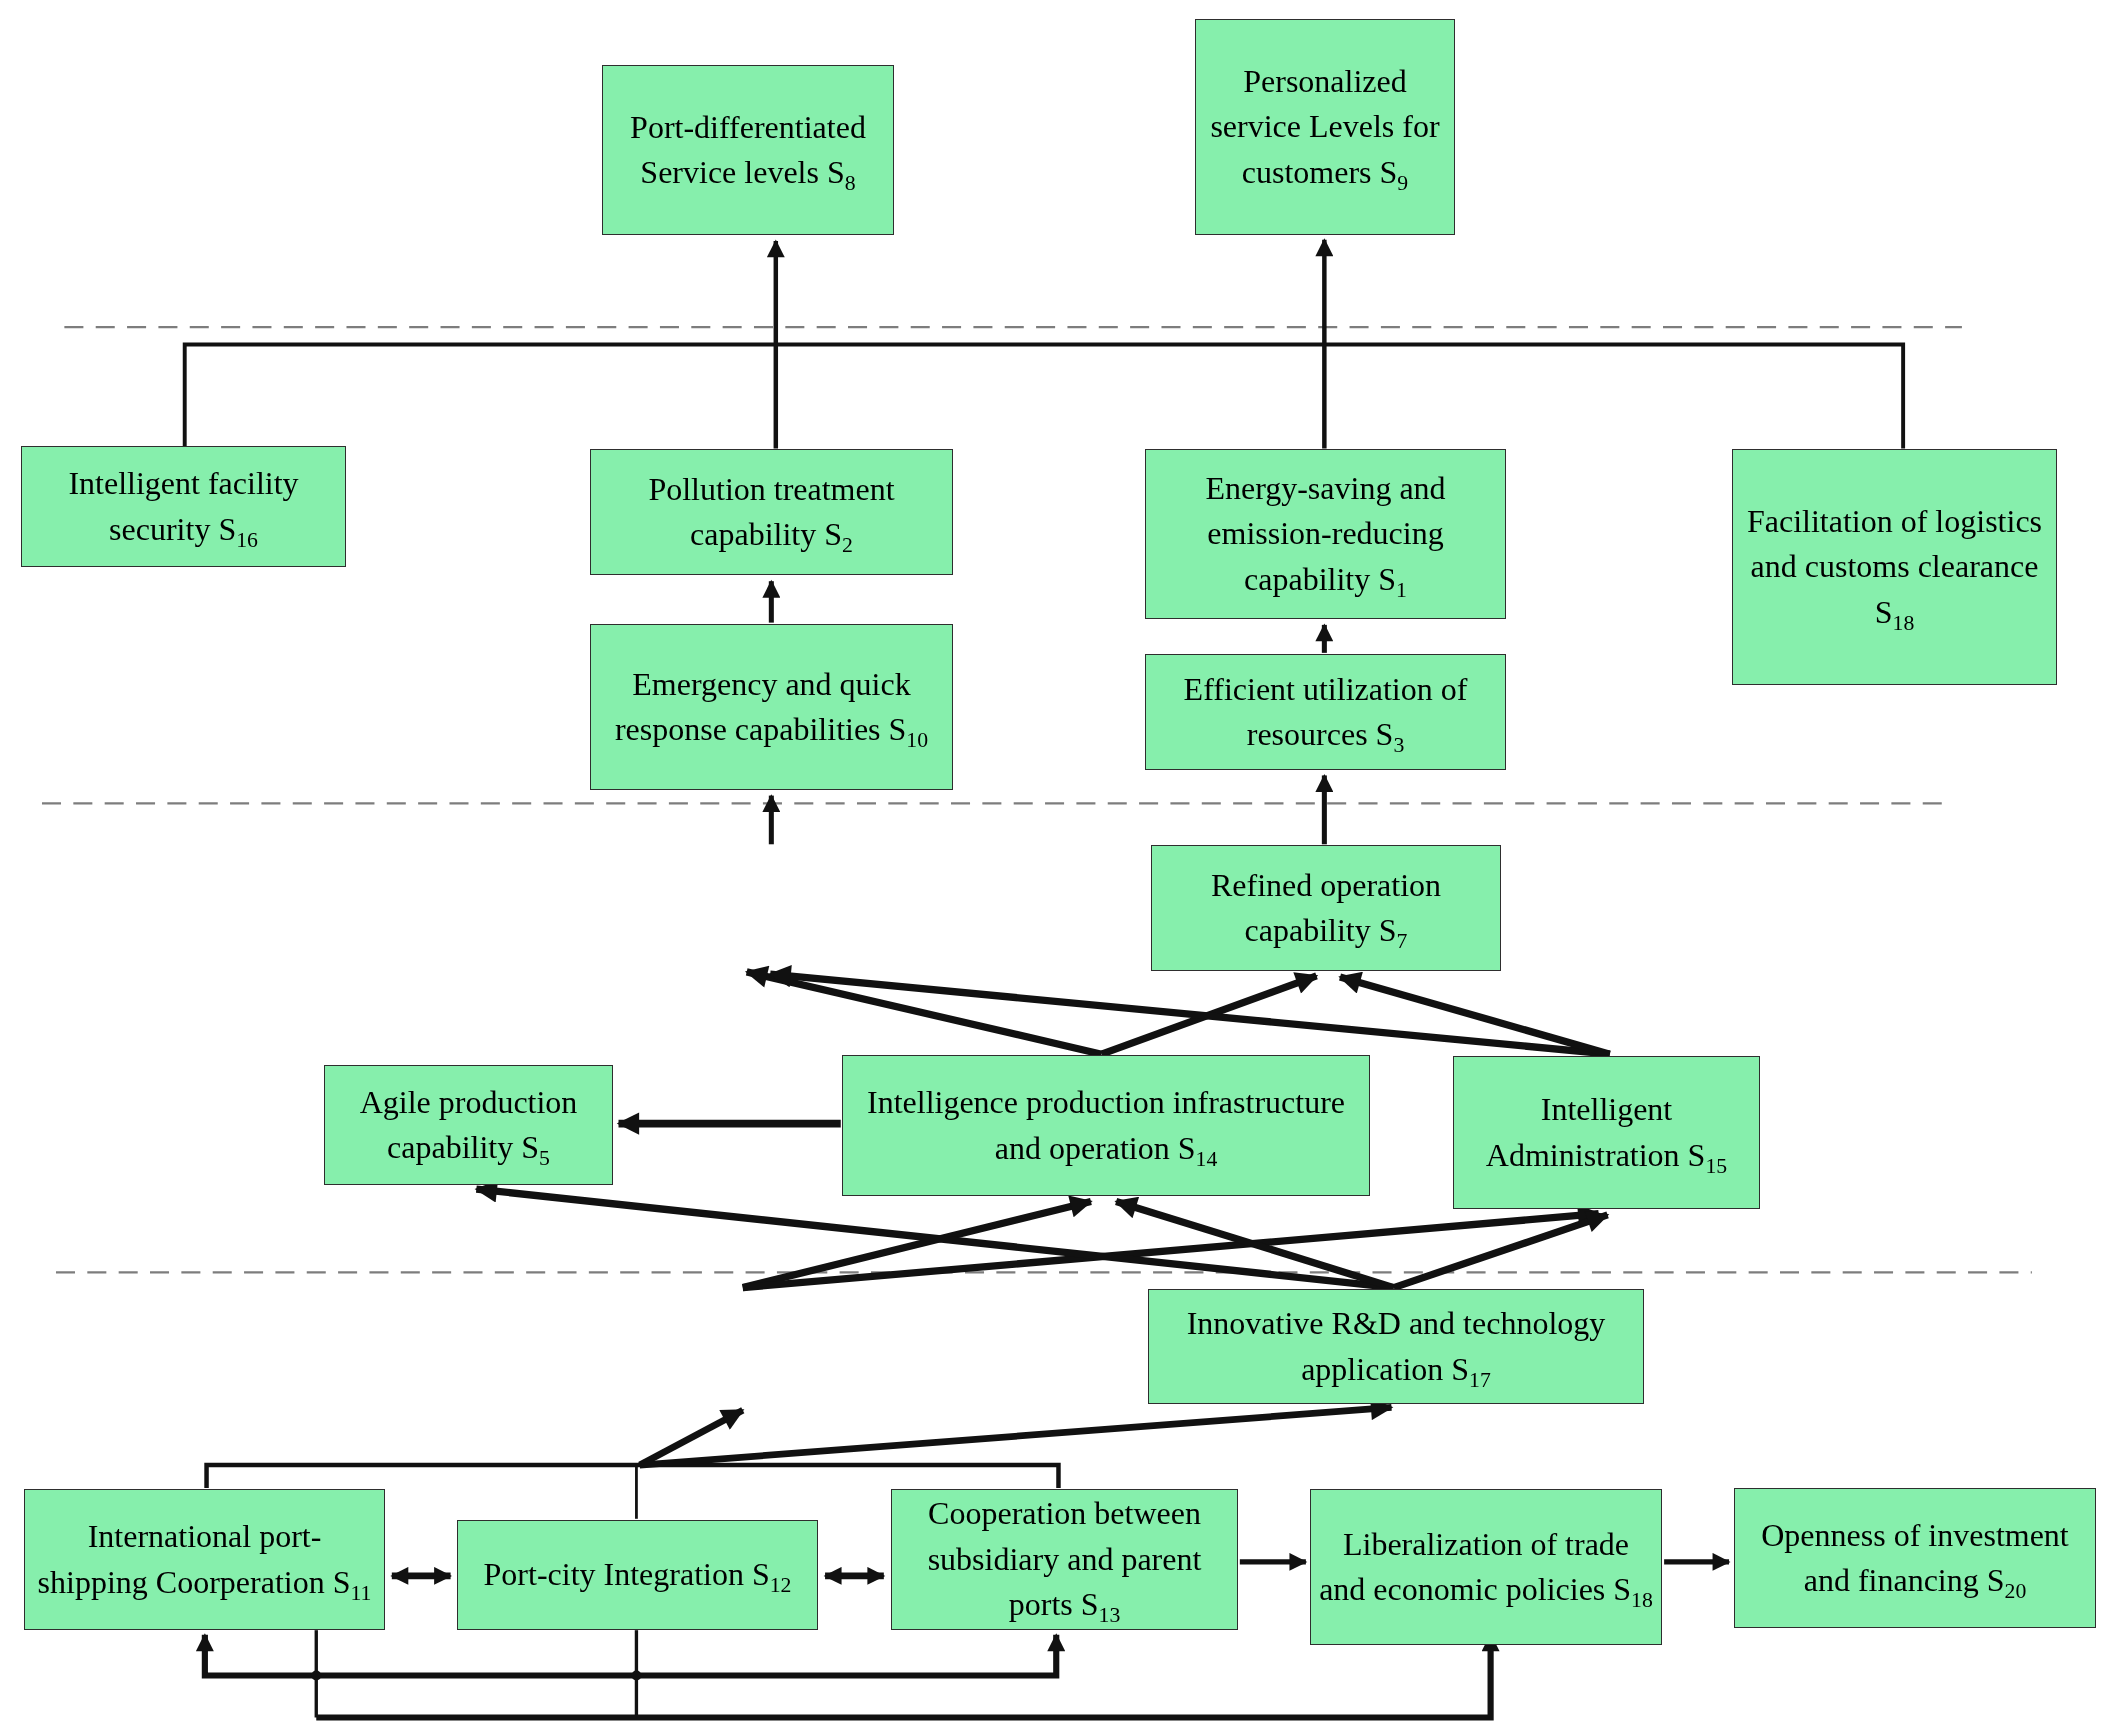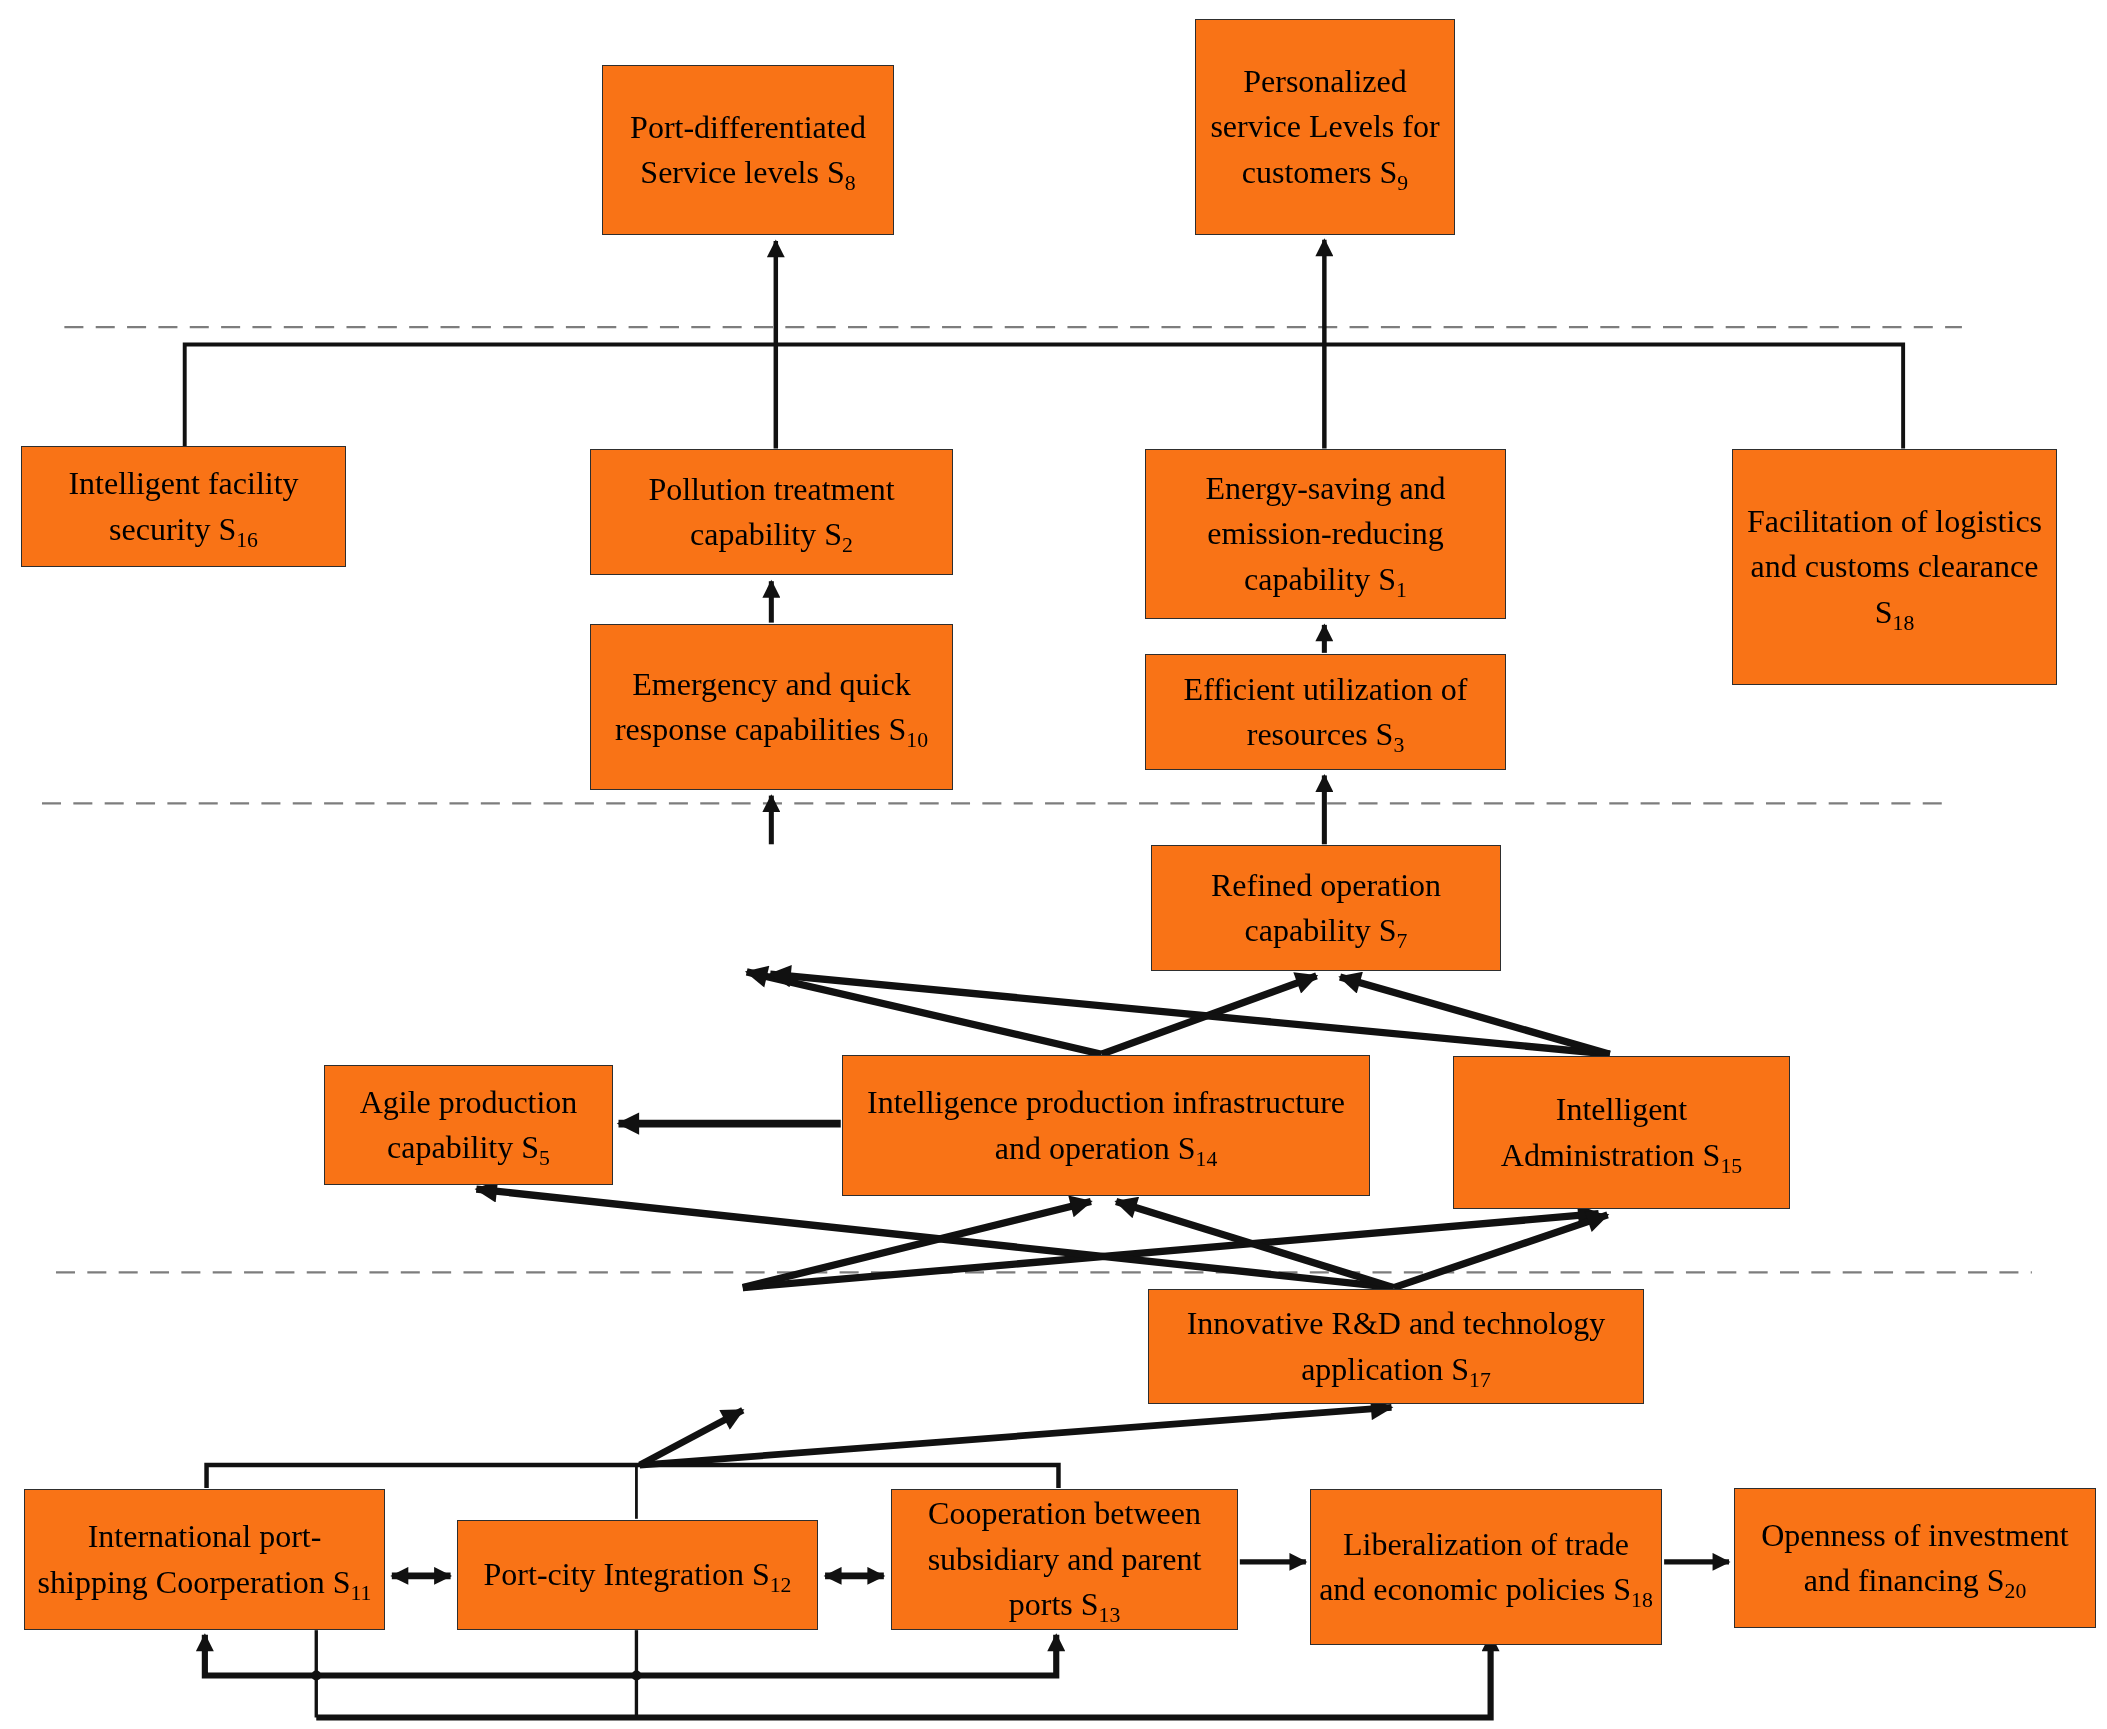--- a/index.html
+++ b/index.html
@@ -7,21 +7,21 @@
     position:relative;
     width:2108px;
     height:1730px;
     background:#ffffff;
     font-family:"Liberation Serif","DejaVu Serif",serif;
     overflow:hidden;
   }
   #wires{position:absolute;left:0;top:0;width:2108px;height:1730px;}
   .node{
     position:absolute;
-    background:#f97316;
+    background:#86efac;
     border:1.7px solid #2e2e2e;
     display:flex;
     align-items:center;
     justify-content:center;
     text-align:center;
     font-size:32px;
     line-height:1.42;
     color:#000000;
     padding:3.4px 7.8px;
     box-sizing:border-box;
@@ -33,21 +33,21 @@
   #box-s16{left:21px;  top:446px;width:325px;height:121px;}
   #box-s2 {left:590px;top:449px;width:363px;height:126px;}
   #box-s1 {left:1145px;top:449px;width:361px;height:170px;}
   #box-s19{left:1732px;top:449px;width:325px;height:236px;}
   #box-s10{left:590px;top:624px;width:363px;height:166px;}
   #box-s3 {left:1145px;top:654px;width:361px;height:116px;}
   #box-s6 {left:570px;top:845px;width:402px;height:122px;}
   #box-s7 {left:1151px;top:845px;width:350px;height:126px;}
   #box-s5 {left:324px; top:1065px;width:289px;height:120px;}
   #box-s14{left:842px;top:1055px;width:528px;height:141px;}
-  #box-s15{left:1453px;top:1056px;width:337px;height:153px;}
+  #box-s15{left:1453px;top:1056px;width:307px;height:153px;}
   #box-s4 {left:505px; top:1289px;width:492px;height:117px;}
   #box-s17{left:1148px;top:1289px;width:496px;height:115px;}
   #box-s11{left:24px;  top:1489px;width:361px;height:141px;}
   #box-s12{left:457px; top:1520px;width:361px;height:110px;}
   #box-s13{left:891px;top:1489px;width:347px;height:141px;}
   #box-s18{left:1310px;top:1489px;width:352px;height:156px;}
   #box-s20{left:1734px;top:1488px;width:362px;height:140px;}
 </style>
 </head>
 <body>

